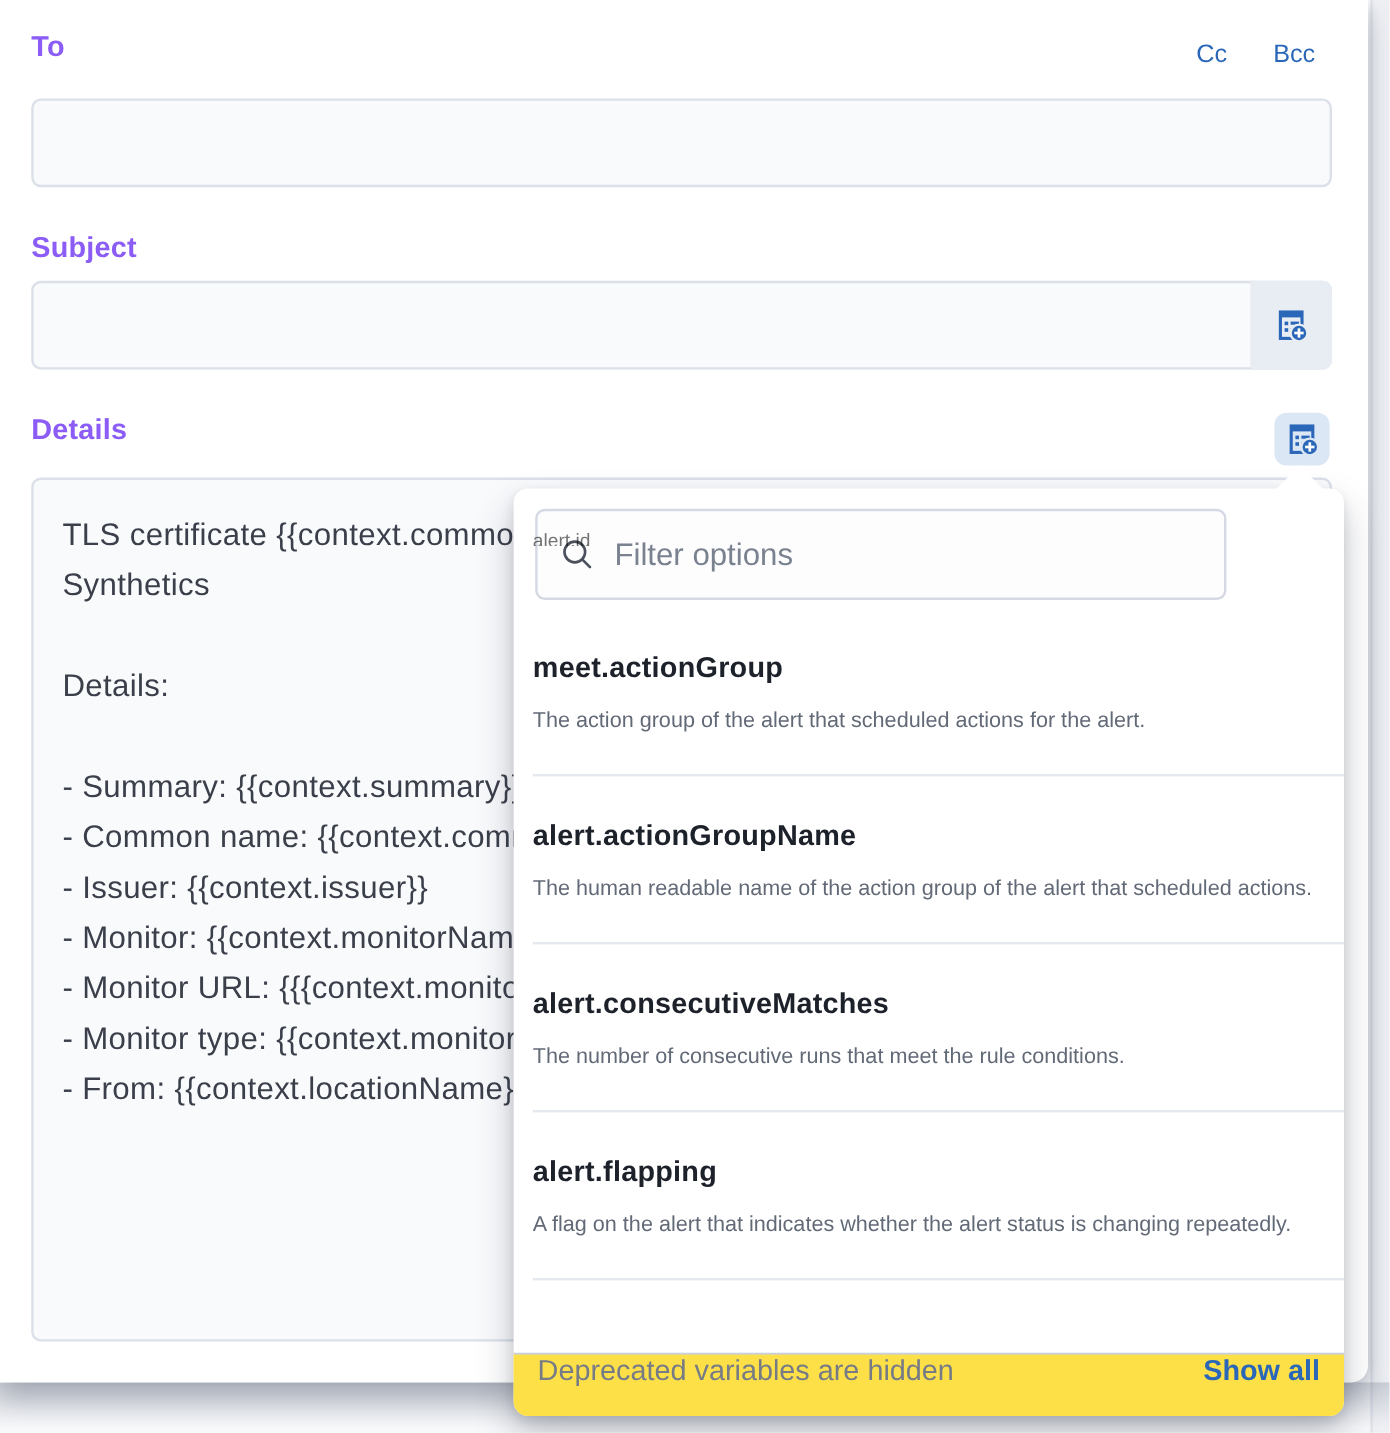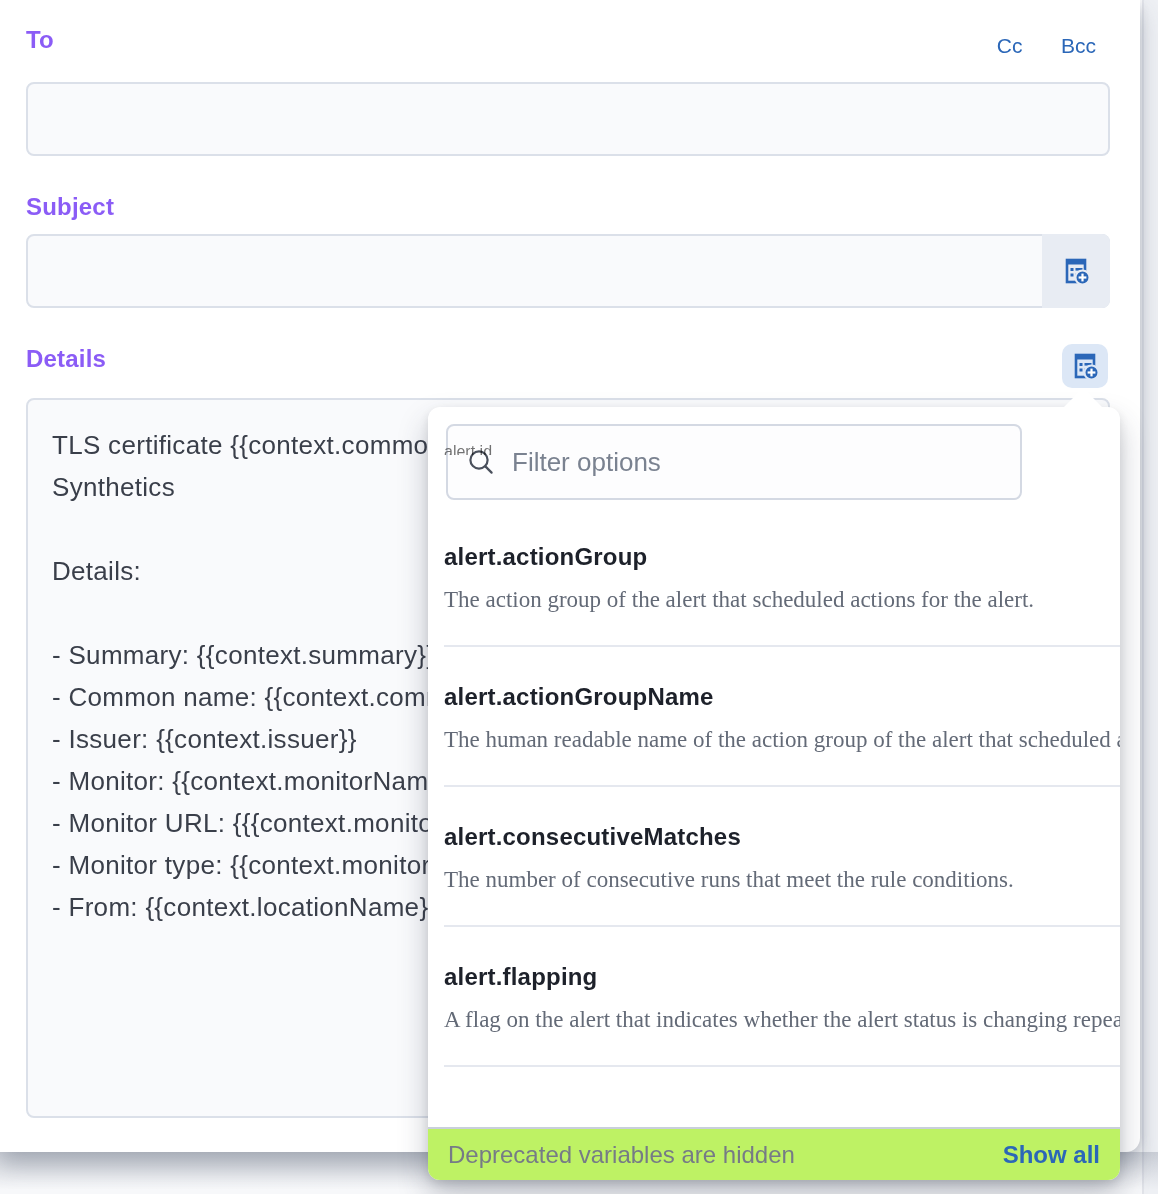--- a/index.html
+++ b/index.html
@@ -99,32 +99,32 @@
   }
   .var-item {
     height:140px; margin:0 0 0 16px; padding-top:34px;
     border-bottom:2px solid #e5e8ef; cursor:pointer; overflow:hidden;
   }
   .var-item .var-name {
     font-size:24px; font-weight:700; color:#1d212a; line-height:32px;
     letter-spacing:.2px; white-space:nowrap; overflow:hidden;
   }
   .var-item .var-desc {
-    margin-top:12px; font-size:23px; color:#636a77; line-height:30px;
-    white-space:nowrap; overflow:hidden;font-family:Liberation Serif, serif;
+    margin-top:12px; font-size:18px; color:#636a77; line-height:30px;
+    white-space:nowrap; overflow:hidden;
   }
   .var-partial {
     height:48px; margin-left:16px; padding-top:36px; overflow:hidden; cursor:pointer;
   }
   .var-partial .var-name { opacity:.55; }
 
   .popover-footer {
     position:absolute; left:0; bottom:0; width:100%; height:53px;
-    border-top:2px solid #c9cfdb; border-radius:0 0 12px 12px; background:#bef264;
-    display:flex; align-items:center; justify-content:space-between; padding:0 20px;
+    border-top:2px solid #c9cfdb; border-radius:0 0 12px 12px; background:#fde047;
+    display:flex; align-items:flex-start; justify-content:space-between; padding:0 20px;
   }
   .footer-note { font-size:24px; color:#767b86; }
   .show-all { font-size:24px; font-weight:600; color:#2b67b8; text-decoration:none; cursor:pointer; }
 
   .icon-btn-svg { display:block; }
 </style>
 </head>
 <body>
 
 <div id="stage">
@@ -199,21 +199,21 @@
     <div class="filter-wrap">
       <svg width="30" height="30" viewBox="0 0 30 30">
         <circle cx="13" cy="13" r="8.6" fill="none" stroke="#4a505c" stroke-width="2.2"></circle>
         <line x1="19.4" y1="19.4" x2="25.6" y2="25.6" stroke="#4a505c" stroke-width="2.2" stroke-linecap="round"></line>
       </svg>
       <input type="text" aria-label="Filter options" placeholder="Filter options" style="">
     </div>
 
     <div class="var-list">
   <div class="var-item">
-    <div class="var-name">alert.actionGroup</div>
+    <div class="var-name">meet.actionGroup</div>
     <div class="var-desc">The action group of the alert that scheduled actions for the alert.</div>
   </div>
 
   <div class="var-item">
     <div class="var-name">alert.actionGroupName</div>
     <div class="var-desc">The human readable name of the action group of the alert that scheduled actions.</div>
   </div>
 
   <div class="var-item">
     <div class="var-name">alert.consecutiveMatches</div>

